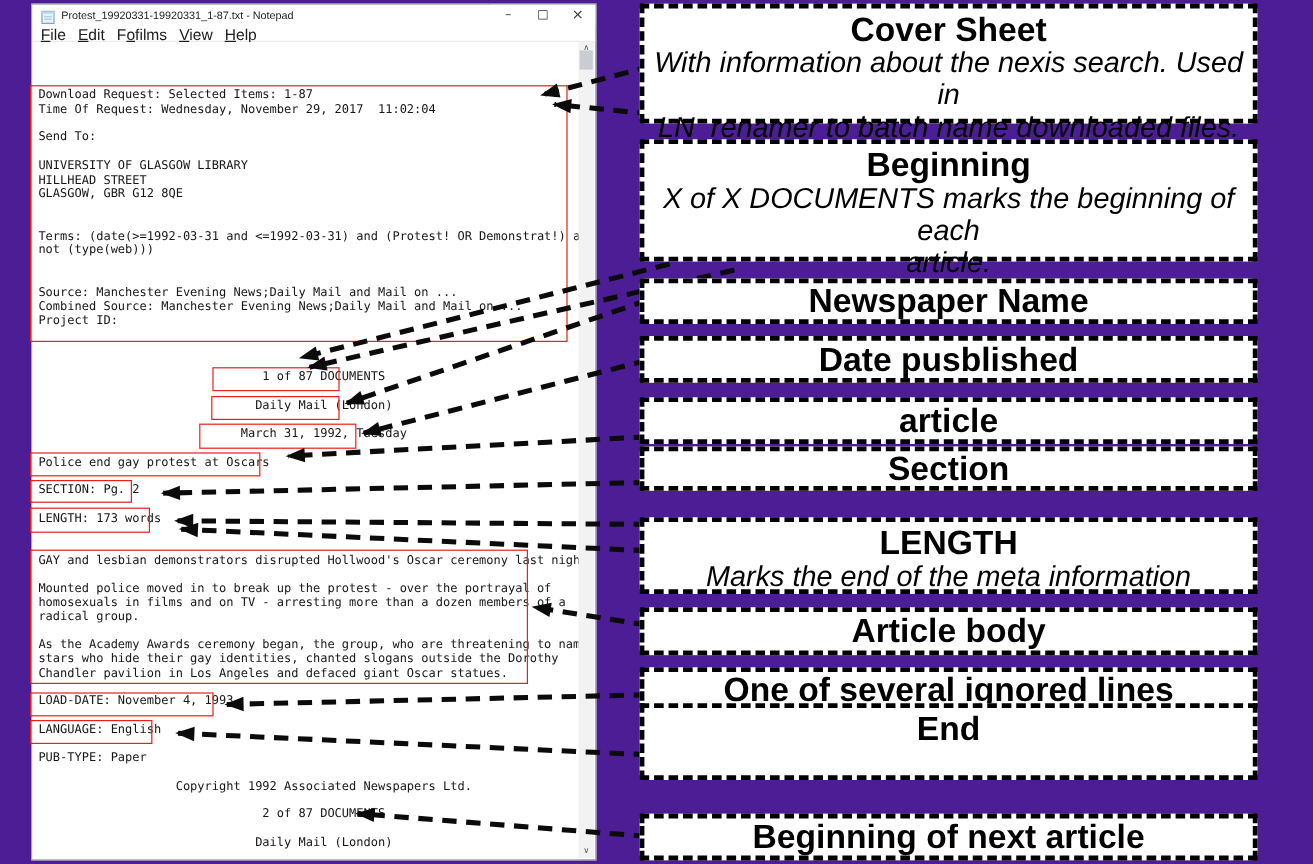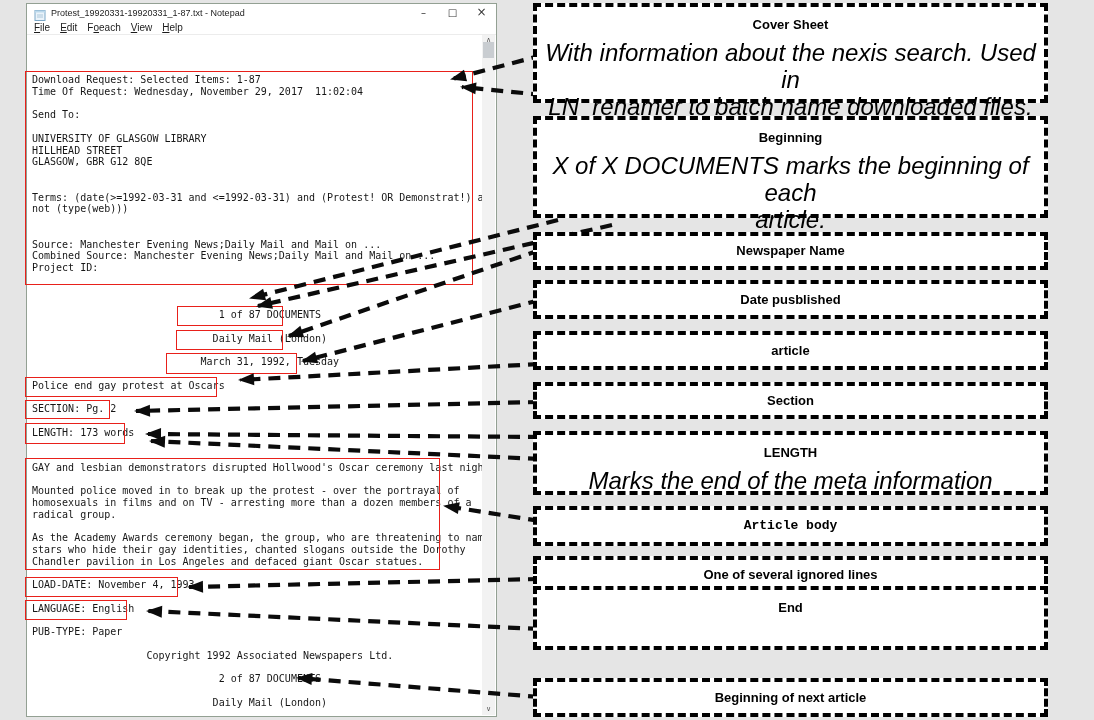--- a/index.html
+++ b/index.html
@@ -1,33 +1,33 @@
 <!DOCTYPE html>
 <html><head>
 <meta charset="utf-8">
 <style>
   html,body{margin:0;padding:0;background:#fff;}
-  .canvas{position:relative;width:1094px;height:720px;background:#e5e5e5;overflow:hidden;
+  .canvas{position:relative;width:1094px;height:720px;background:#4c1d95;overflow:hidden;
           font-family:"Liberation Sans",sans-serif;}
 
   
   .notepad{position:absolute;left:26px;top:3px;width:471px;height:714px;
            background:#fff;border:1px solid #93a093;box-sizing:border-box;z-index:1;}
   .titlebar{position:absolute;left:0;top:0;right:0;height:17px;background:#fff;
             display:flex;align-items:center;}
   .nicon{display:inline-block;width:12px;height:12px;margin-left:7px;}
   .wtitle{font-size:9px;color:#1c1c1c;margin-left:5px;white-space:nowrap;}
   .controls{position:absolute;right:0;top:0;height:17px;display:flex;}
   .wbtn{width:29px;height:17px;border:none;background:#fff;padding:0;margin:0;
         font-family:"DejaVu Sans",sans-serif;color:#333;font-size:10px;line-height:17px;
         text-align:center;cursor:default;}
   .wbtn.close{font-size:12px;}
   .menubar{position:absolute;left:0;top:17px;right:0;height:14px;background:#fff;
-           border-bottom:1px solid #ececec;display:flex;align-items:center;
-           font-size:10px;color:#1c1c1c;padding-left:7px;box-sizing:border-box;}
+           border-bottom:1px solid #ececec;display:flex;align-items:flex-start;
+           font-size:13px;color:#1c1c1c;padding-left:7px;box-sizing:border-box;}
   .mitem{margin-right:10px;white-space:pre;}
   .mitem u{text-decoration:underline;}
   .textarea{position:absolute;left:0;top:31px;right:13px;bottom:0;background:#fff;overflow:hidden;}
   .doc{margin:0;padding:39px 2px 0 5px;
        font-family:"DejaVu Sans Mono","Liberation Mono",monospace;
        font-size:10px;line-height:11.75px;color:#161616;white-space:pre;}
   .vscroll{position:absolute;right:1px;top:31px;bottom:1px;width:13px;background:#f2f2f2;}
   .sarrow{position:absolute;left:0;width:13px;height:11px;color:#555;font-size:7px;
           line-height:11px;text-align:center;font-family:"DejaVu Sans",sans-serif;}
   .sarrow.up{top:0;}
@@ -38,21 +38,21 @@
   .hl{position:absolute;border:1px solid #e8201a;box-sizing:border-box;z-index:4;}
 
   
   .consvg{position:absolute;left:0;top:0;z-index:5;pointer-events:none;}
   .con{stroke:#0b0b0b;stroke-width:4.2;fill:none;stroke-dasharray:12 8;}
 
   
   .abox{position:absolute;left:533px;width:515px;background:#fff;border:4px dashed #000;
         box-sizing:border-box;z-index:10;text-align:center;color:#000;}
   .abox.single{display:flex;align-items:center;justify-content:center;}
-  .atitle{font-weight:bold;font-size:13px;line-height:28px;}
+  .atitle{font-weight:bold;font-size:28px;line-height:28px;}
   .asub{font-style:italic;font-size:24px;line-height:27px;white-space:pre-line;}
   .abox.multi{padding-top:4px;}
 </style>
 </head>
 <body>
 
 <div class="canvas">
 
   <div class="notepad">
     <div class="titlebar">
@@ -68,21 +68,21 @@
       <span class="controls">
         <button class="wbtn">–</button>
         <button class="wbtn">□</button>
         <button class="wbtn close">×</button>
       </span>
     </div>
 
     <div class="menubar">
       <span class="mitem"><span></span><u>F</u><span>ile</span></span>
       <span class="mitem"><span></span><u>E</u><span>dit</span></span>
-      <span class="mitem"><span>F</span><u>o</u><span>each</span></span>
+      <span class="mitem"><span>F</span><u>o</u><span>films</span></span>
       <span class="mitem"><span></span><u>V</u><span>iew</span></span>
       <span class="mitem"><span></span><u>H</u><span>elp</span></span>
     </div>
 
     <div class="textarea">
       <pre class="doc">Download Request: Selected Items: 1-87
 Time Of Request: Wednesday, November 29, 2017  11:02:04
 
 Send To:
 
@@ -194,30 +194,30 @@
   </div>
 
   <div class="abox single" style="top:280px;height:39px;text-align:right;">
     <div class="atitle">Date pusblished</div>
   </div>
 
   <div class="abox single" style="top:331px;height:39px;">
     <div class="atitle">article</div>
   </div>
 
-  <div class="abox single" style="top:382px;height:37px;">
+  <div class="abox single" style="top:372px;height:37px;">
     <div class="atitle">Section</div>
   </div>
 
   <div class="abox multi" style="top:431px;height:64px;">
     <div class="atitle">LENGTH</div>
     <div class="asub">Marks the end of the meta information</div>
   </div>
 
-  <div class="abox single" style="top:506px;height:40px;font-family:Liberation Mono, monospace;">
+  <div class="abox single" style="top:506px;height:40px;">
     <div class="atitle">Article body</div>
   </div>
 
   <div class="abox single" style="top:556px;height:38px;">
     <div class="atitle">One of several ignored lines</div>
   </div>
 
   <div class="abox multi" style="top:586px;height:64px;">
     <div class="atitle">End</div>
   </div>

